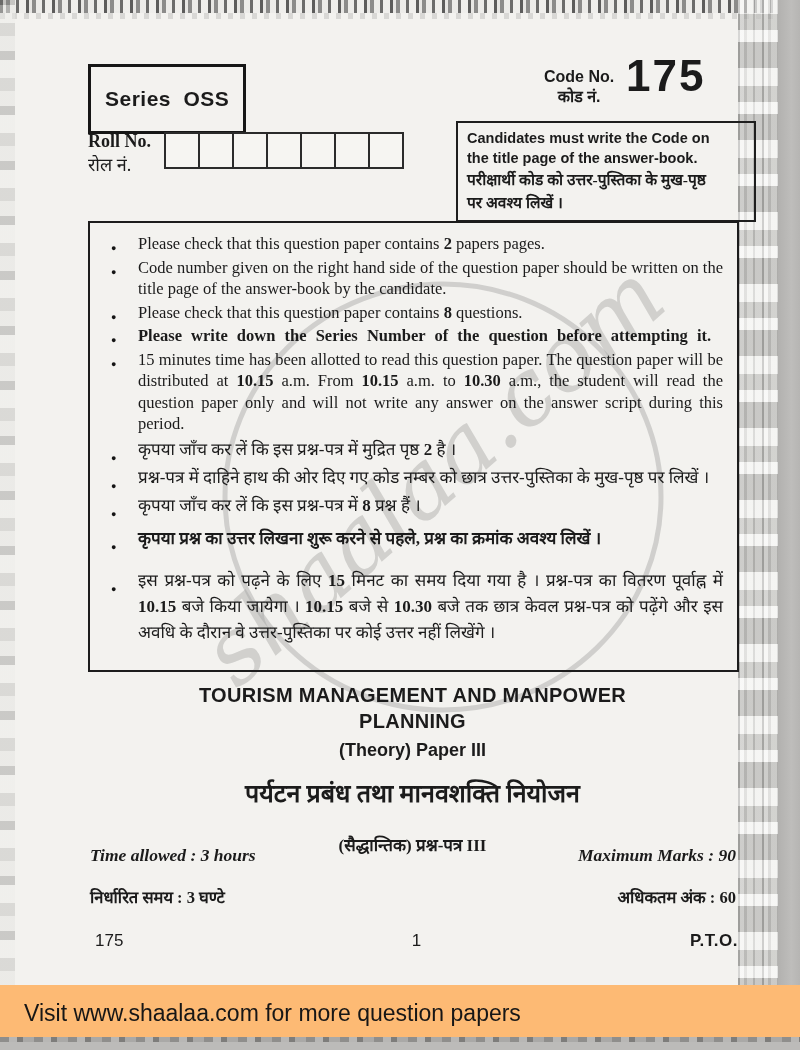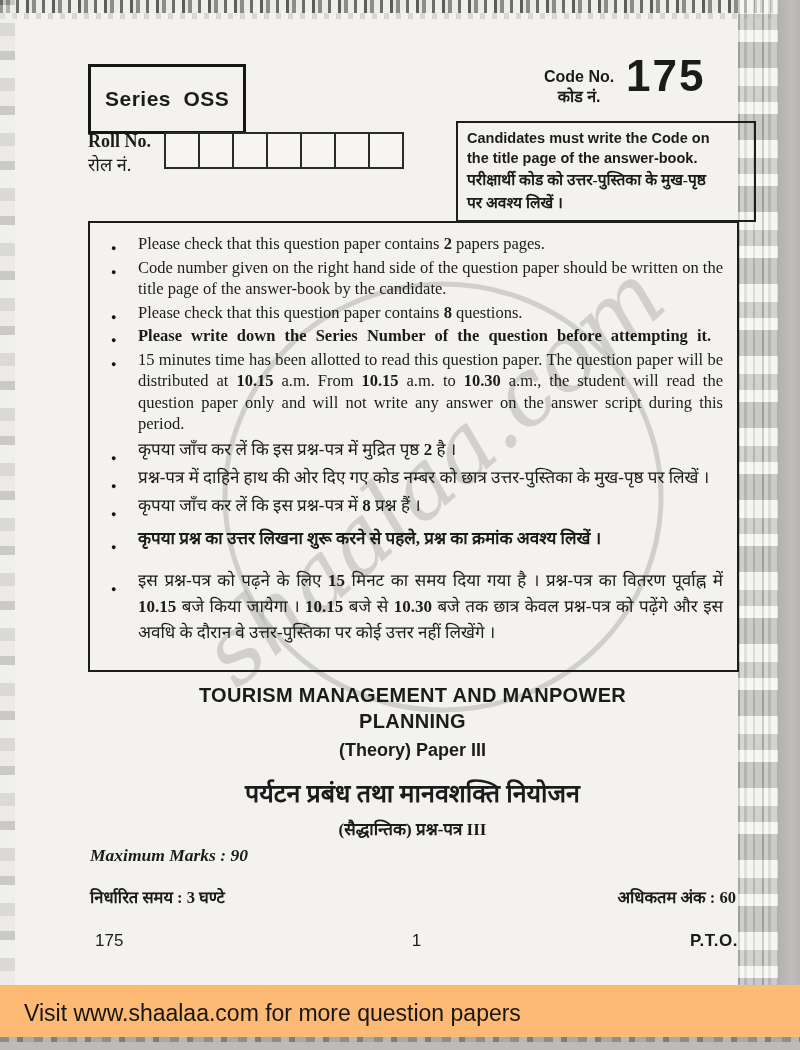--- a/index.html
+++ b/index.html
@@ -57,21 +57,21 @@
   .ins.hi::before{top:8px;}
   .ins.b{font-weight:bold;}
   .ins.b.en{word-spacing:5px;}
   .ins.b.hi{margin-top:7px;margin-bottom:16px;}
   .num{font-weight:bold;}
   
   .title-block{position:absolute;left:85px;width:655px;top:682px;text-align:center;}
   .t-en{font-family:"Liberation Sans",sans-serif;font-weight:bold;font-size:20px;line-height:26px;letter-spacing:.3px;}
   .t-en3{font-family:"Liberation Sans",sans-serif;font-weight:bold;font-size:18px;margin-top:6px;}
   .t-hi1{font-weight:bold;font-size:25px;margin-top:14px;}
-  .t-hi2{font-weight:bold;font-size:17px;margin-top:8px;}
+  .t-hi2{font-weight:bold;font-size:17px;margin-top:24px;}
   
   .meta{position:absolute;left:90px;right:64px;top:845px;}
   .meta-row{display:flex;justify-content:space-between;}
   .meta-row.en{font-style:italic;font-weight:bold;font-size:17.5px;}
   .meta-row.hi{font-weight:bold;font-size:16.5px;margin-top:19px;}
   
   .page-footer{position:absolute;left:95px;right:62px;top:931px;display:flex;align-items:baseline;
     font-family:"Liberation Sans",sans-serif;font-size:17px;}
   .page-footer .fcode{flex:1;text-align:left;}
   .page-footer .fpage{flex:1;text-align:center;}
@@ -150,20 +150,21 @@
   <div class="title-block">
     <div class="t-en">TOURISM MANAGEMENT AND MANPOWER</div>
     <div class="t-en">PLANNING</div>
     <div class="t-en3">(Theory) Paper III</div>
     <div class="t-hi1">पर्यटन प्रबंध तथा मानवशक्ति नियोजन</div>
     <div class="t-hi2">(सैद्धान्तिक) प्रश्न-पत्र III</div>
   </div>
 
   <div class="meta">
     <div class="meta-row en">
+      <span>Time allowed : 3 hours</span>
       <span>Maximum Marks : 90</span>
     </div>
     <div class="meta-row hi">
       <span>निर्धारित समय : 3 घण्टे</span>
       <span>अधिकतम अंक : 60</span>
     </div>
   </div>
 
   <div class="page-footer">
     <span class="fcode">175</span>

